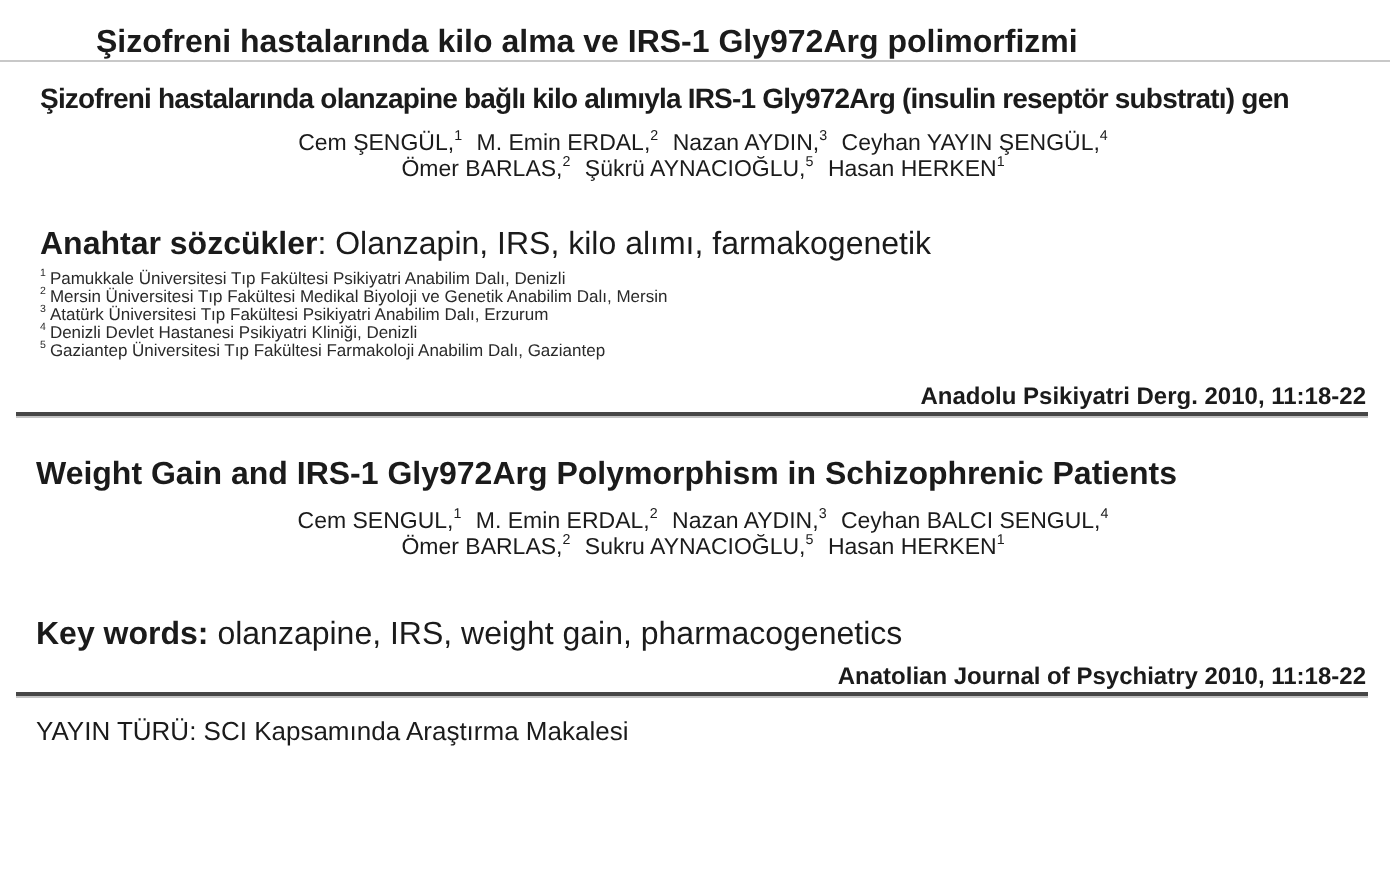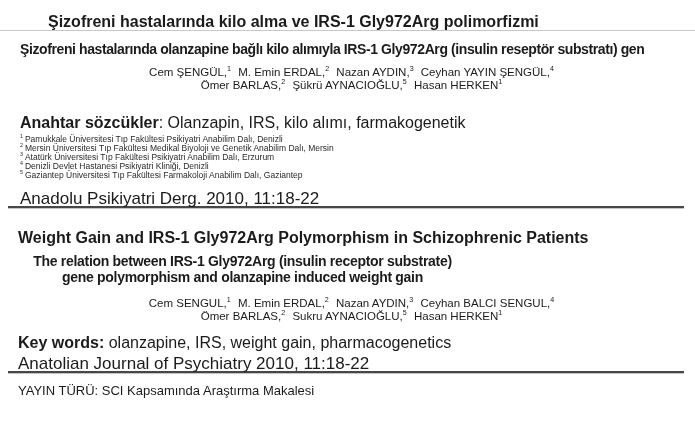--- a/index.html
+++ b/index.html
@@ -28,27 +28,27 @@
   }
   .tline { display: block; white-space: nowrap; }
 
   .authors { margin-top: 7px; text-align: center; font-size: 11.5px; line-height: 13px; }
   .authors.en { margin-top: 11px; }
   .aline { white-space: nowrap; }
   .auth + .auth { margin-left: 4px; }
   sup { font-size: 0.62em; line-height: 0; }
 
   .kw { margin-top: 24px; font-size: 16px; line-height: 13px; }
-  .kw.en { margin-top: 13px; margin-left: -2px; }
+  .kw.en { margin-top: 30px; margin-left: -2px; }
   .kw b { font-weight: bold; }
 
   .affils { margin-top: 6px; font-size: 8.5px; line-height: 9px; color: #2a2a2a; }
   .affil sup { margin-right: 2px; }
 
-  .cite { margin-top: 12px; font-size: 17px; font-weight: normal; line-height: 13px; }
+  .cite { margin-top: 12px; font-size: 12px; font-weight: bold; line-height: 13px; text-align: right; }
   .cite.en { margin-top: 8px; margin-left: -2px; }
 
   .pubtype { margin-top: 11px; margin-left: -2px; font-size: 13px; line-height: 13px; }
 </style>
 </head>
 <body>
 
 <div class="page">
 
   <div class="running-head tr">Şizofreni hastalarında kilo alma ve IRS-1 Gly972Arg polimorfizmi</div>
@@ -82,24 +82,20 @@
     <div class="affil"><sup>3</sup><span>Atatürk Üniversitesi Tıp Fakültesi Psikiyatri Anabilim Dalı, Erzurum</span></div>
     <div class="affil"><sup>4</sup><span>Denizli Devlet Hastanesi Psikiyatri Kliniği, Denizli</span></div>
     <div class="affil"><sup>5</sup><span>Gaziantep Üniversitesi Tıp Fakültesi Farmakoloji Anabilim Dalı, Gaziantep</span></div>
   </div>
 
   <div class="cite tr">Anadolu Psikiyatri Derg. 2010, 11:18-22</div>
   <div class="rule-dark"></div>
 
   <div class="running-head en">Weight Gain and IRS-1 Gly972Arg Polymorphism in Schizophrenic Patients</div>
 
-  <h2 class="title-en">
-    <span class="tline">The relation between IRS-1 Gly972Arg (insulin receptor substrate)</span>
-    <span class="tline">gene polymorphism and olanzapine induced weight gain</span>
-  </h2>
 
   <div class="authors en">
     <div class="aline">
       <span class="auth"><span>Cem SENGUL,</span><sup>1</sup></span>
       <span class="auth"><span>M. Emin ERDAL,</span><sup>2</sup></span>
       <span class="auth"><span>Nazan AYDIN,</span><sup>3</sup></span>
       <span class="auth"><span>Ceyhan BALCI SENGUL,</span><sup>4</sup></span>
     </div>
     <div class="aline">
       <span class="auth"><span>Ömer BARLAS,</span><sup>2</sup></span>

